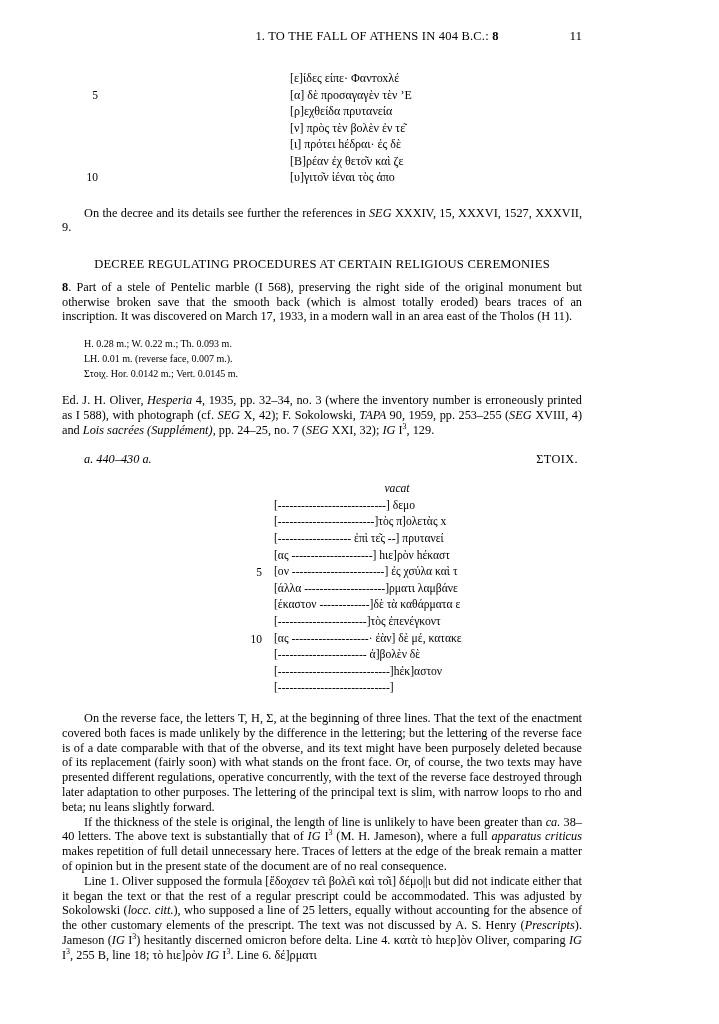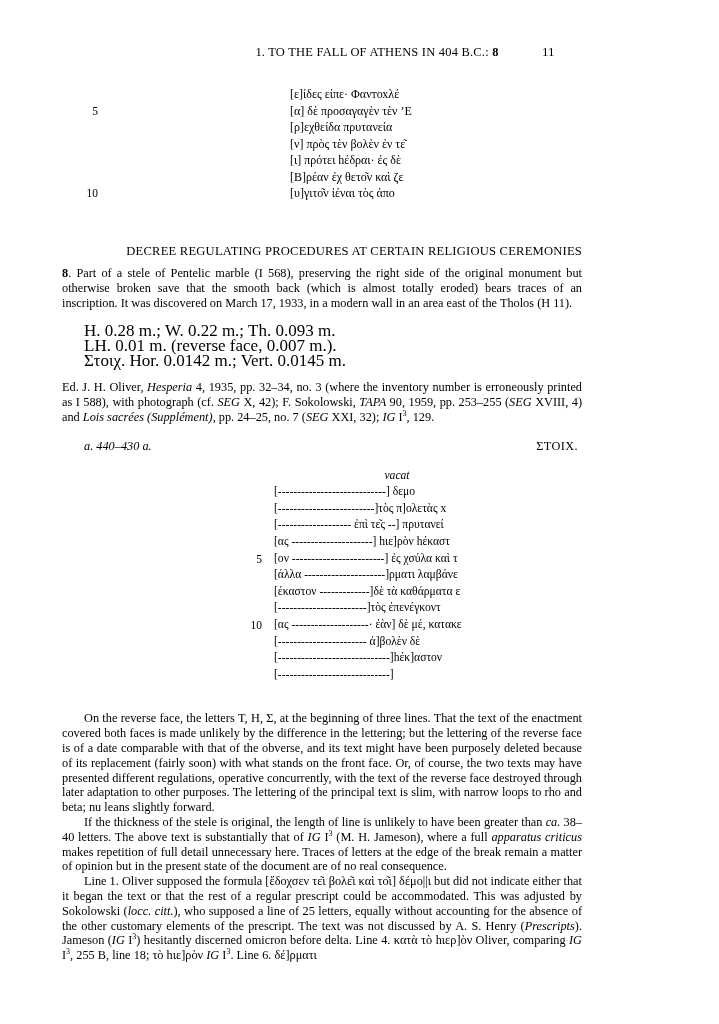--- a/index.html
+++ b/index.html
@@ -13,41 +13,41 @@
     font-family: "Liberation Serif", serif;
     color: #000000;
     position: relative;
     overflow: hidden;
   }
   .page {
     position: relative;
     width: 644px;
     height: 1024px;
     box-sizing: border-box;
-    padding: 44px 62px 30px 62px;
+    padding: 28px 62px 30px 62px;
   }
   
   .runhead {
     display: flex;
     align-items: baseline;
     font-size: 11.5px;
     margin-bottom: 26px;
   }
   .runhead .spacer-left { width: 150px; }
   .runhead .title {
     flex: 1;
     text-align: center;
     font-variant: small-caps;
     letter-spacing: 0.2px;
     font-size: 12.5px;
   }
   .runhead .title b { font-weight: bold; }
   .runhead .pageno {
     width: 40px;
-    text-align: left;
+    text-align: right;
     font-size: 13px;
   }
   
   .verse-block {
     margin: 0 0 0 0;
     font-size: 12px;
     line-height: 16.5px;
   }
   .verse-line {
     display: flex;
@@ -70,28 +70,28 @@
     font-size: 12.3px;
     line-height: 14.8px;
     text-align: justify;
   }
   .indent { text-indent: 22px; }
   .gap-12 { height: 12px; }
   .gap-8 { height: 8px; }
   .gap-20 { height: 20px; }
   .gap-22 { height: 22px; }
   .section-head {
-    text-align: right;
+    text-align: center;
     font-variant: small-caps;
     font-size: 12.6px;
     letter-spacing: 0.2px;
     margin: 0;
   }
   .meas {
-    font-size: 17px;
+    font-size: 10px;
     line-height: 15px;
     padding-left: 22px;
     font-family: Liberation Serif, serif;
   }
   .bibl {
     font-size: 12.3px;
     line-height: 15px;
     text-align: justify;
   }
   .dateline {
@@ -129,21 +129,21 @@
     width: 200px;
     text-align: right;
     padding-right: 12px;
     font-size: 11.5px;
   }
   .r-line .ltext {
     white-space: pre;
     font-size: 11.6px;
   }
   
-  .commentary { margin-top: 28px; }
+  .commentary { margin-top: 14px; }
   .commentary p { margin-bottom: 0; }
 </style>
 </head>
 <body>
 
 <div class="page">
 
   <div class="runhead">
     <div class="spacer-left"></div>
     <div class="title"><span>1. TO THE FALL OF ATHENS IN 404 B.C.: </span><b>8</b></div>
@@ -176,20 +176,21 @@
       <div class="ltext">[Β]ρέαν ἐχ θετο͂ν καὶ ζε</div>
     </div>
     <div class="verse-line">
       <div class="lnum">10</div>
       <div class="ltext">[υ]γιτο͂ν ἰέναι τὸς ἀπο</div>
     </div>
   </div>
 
   <div class="gap-20"></div>
 
+  <p class="indent"><span>On the decree and its details see further the references in </span><i>SEG</i><span> XXXIV, 15, XXXVI, 1527, XXXVII, 9.</span></p>
 
   <div class="gap-22"></div>
 
   <p class="section-head">DECREE REGULATING PROCEDURES AT CERTAIN RELIGIOUS CEREMONIES</p>
 
   <div class="gap-8"></div>
 
   <p><b>8</b><span>. Part of a stele of Pentelic marble (I 568), preserving the right side of the original monument but otherwise broken save that the smooth back (which is almost totally eroded) bears traces of an inscription.  It was discovered on March 17, 1933, in a modern wall in an area east of the Tholos (H 11).</span></p>
 
   <div class="gap-12"></div>

